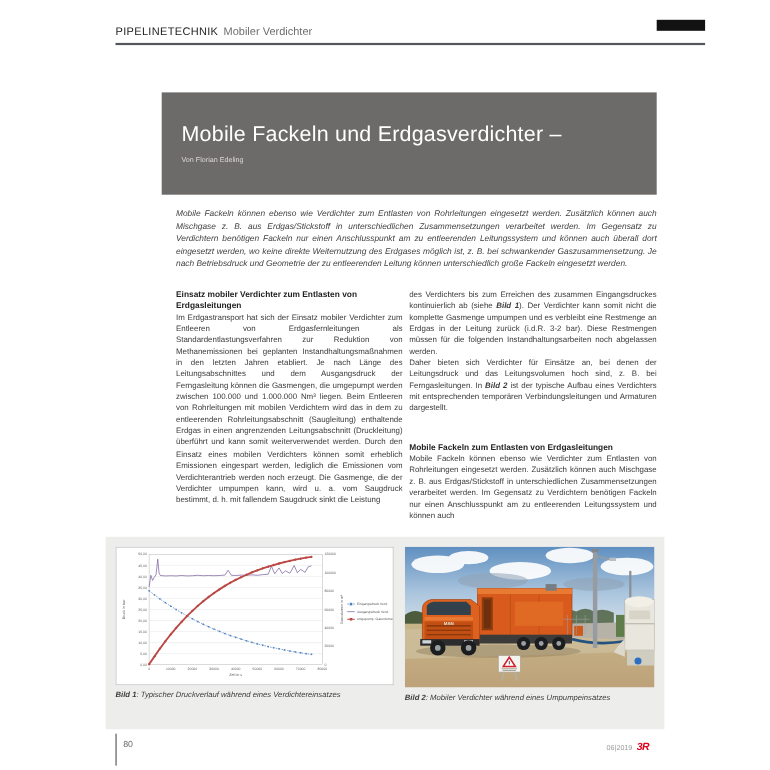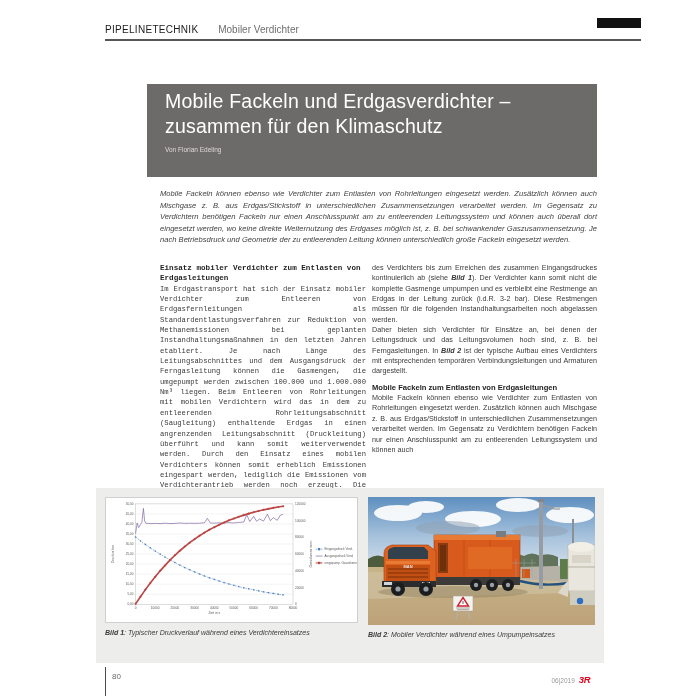--- a/index.html
+++ b/index.html
@@ -2,30 +2,30 @@
 <html><head>
 <meta charset="utf-8">
 <style>
   *{margin:0;padding:0;box-sizing:border-box;}
   html,body{width:700px;height:700px;}
   body{background:#fff;font-family:"Liberation Sans",sans-serif;color:#3a3a3a;position:relative;overflow:hidden;}
   .page{position:absolute;inset:0;background:#fff;}
   .top-tab{position:absolute;left:597px;top:18px;width:44px;height:10px;background:#121212;}
   .header{position:absolute;left:105px;top:24px;width:536px;font-size:10px;white-space:nowrap;}
   .kicker-bold{font-weight:normal;color:#1b1b1b;letter-spacing:.3px;}
-  .kicker-light{color:#6e6e6e;margin-left:17px;text-align:right;}
+  .kicker-light{color:#6e6e6e;margin-left:2px;text-align:right;}
   .header-rule{position:absolute;left:105px;top:39px;width:536px;height:2px;background:#55565a;}
-  .title-block{position:absolute;left:147px;top:84px;width:450px;height:93px;background:#6d6b6a;color:#fff;padding:5px 14px 0 18px;}
+  .title-block{position:absolute;left:147px;top:84px;width:450px;height:93px;background:#6d6b6a;color:#fff;padding:26px 14px 0 18px;}
   .title-block h1{font-size:19.5px;font-weight:normal;line-height:25px;letter-spacing:.2px;}
   .author{font-size:6.5px;color:#ddd9d6;margin-top:7px;}
   .intro{position:absolute;left:160px;top:188px;width:437px;font-size:7.6px;font-style:italic;line-height:11.5px;text-align:justify;color:#3f3f3f;}
   .col{position:absolute;top:263px;font-size:7.2px;line-height:10.35px;text-align:justify;height:226px;overflow:hidden;}
   .col h2{font-size:7.6px;line-height:10.35px;color:#1f1f1f;text-align:left;}
-  .col h2.mt{margin-top:6px;}
-  .col-left{left:160px;width:206px;font-family:Liberation Mono, monospace;}
+  .col h2.mt{margin-top:25px;}
+  .col-left{left:160px;width:206px;}
   .col-right{left:372px;width:225px;}
   .figure-band{position:absolute;left:96px;top:488px;width:508px;height:175px;background:#ededec;}
   .chart-fig{position:absolute;left:9px;top:9px;width:253px;}
   #chart-svg{width:253px;height:126px;display:block;background:#fff;border:1px solid #cfcfcf;}
   #chart-svg text{fill:#595959;font-family:"Liberation Sans",sans-serif;}
   .photo-fig{position:absolute;left:272px;top:9px;width:227px;}
   .photo-svg{width:227px;height:128px;display:block;}
   figcaption{margin-top:6px;font-size:7px;font-style:italic;color:#3b3b3b;}
   figcaption b{font-weight:bold;}
   .footer-line{position:absolute;left:105px;top:667px;width:1px;height:29px;background:#4e4e4e;}
@@ -40,21 +40,21 @@
 
   <div class="top-tab"></div>
 
   <div class="header">
     <span class="kicker-bold">PIPELINETECHNIK</span>
     <span class="kicker-light">Mobiler Verdichter</span>
   </div>
   <div class="header-rule"></div>
 
   <section class="title-block">
-    <h1><span>Mobile Fackeln und Erdgasverdichter –</span><br><span>zusammen für den Klimaschutz</span></h1>
+    <h1><span>Mobile Fackeln und Erdgasverdichter –</span><br></h1>
     <div class="author">Von Florian Edeling</div>
   </section>
 
   <p class="intro">Mobile Fackeln können ebenso wie Verdichter zum Entlasten von Rohrleitungen eingesetzt werden. Zusätzlich können auch Mischgase z. B. aus Erdgas/Stickstoff in unterschiedlichen Zusammensetzungen verarbeitet werden. Im Gegensatz zu Verdichtern benötigen Fackeln nur einen Anschlusspunkt am zu entleerenden Leitungssystem und können auch überall dort eingesetzt werden, wo keine direkte Weiternutzung des Erdgases möglich ist, z. B. bei schwankender Gaszusammensetzung. Je nach Betriebsdruck und Geometrie der zu entleerenden Leitung können unterschiedlich große Fackeln eingesetzt werden.</p>
 
   <div class="col col-left">
     <h2>Einsatz mobiler Verdichter zum Entlasten von Erdgasleitungen</h2>
     <p>Im Erdgastransport hat sich der Einsatz mobiler Verdichter zum Entleeren von Erdgasfernleitungen als Standardentlastungsverfahren zur Reduktion von Methanemissionen bei geplanten Instandhaltungsmaßnahmen in den letzten Jahren etabliert. Je nach Länge des Leitungsabschnittes und dem Ausgangsdruck der Ferngasleitung können die Gasmengen, die umgepumpt werden zwischen 100.000 und 1.000.000 Nm³ liegen. Beim Entleeren von Rohrleitungen mit mobilen Verdichtern wird das in dem zu entleerenden Rohrleitungsabschnitt (Saugleitung) enthaltende Erdgas in einen angrenzenden Leitungsabschnitt (Druckleitung) überführt und kann somit weiterverwendet werden. Durch den Einsatz eines mobilen Verdichters können somit erheblich Emissionen eingespart werden, lediglich die Emissionen vom Verdichterantrieb werden noch erzeugt. Die Gasmenge, die der Verdichter umpumpen kann, wird u. a. vom Saugdruck bestimmt, d. h. mit fallendem Saugdruck sinkt die Leistung</p>
   </div>
 

